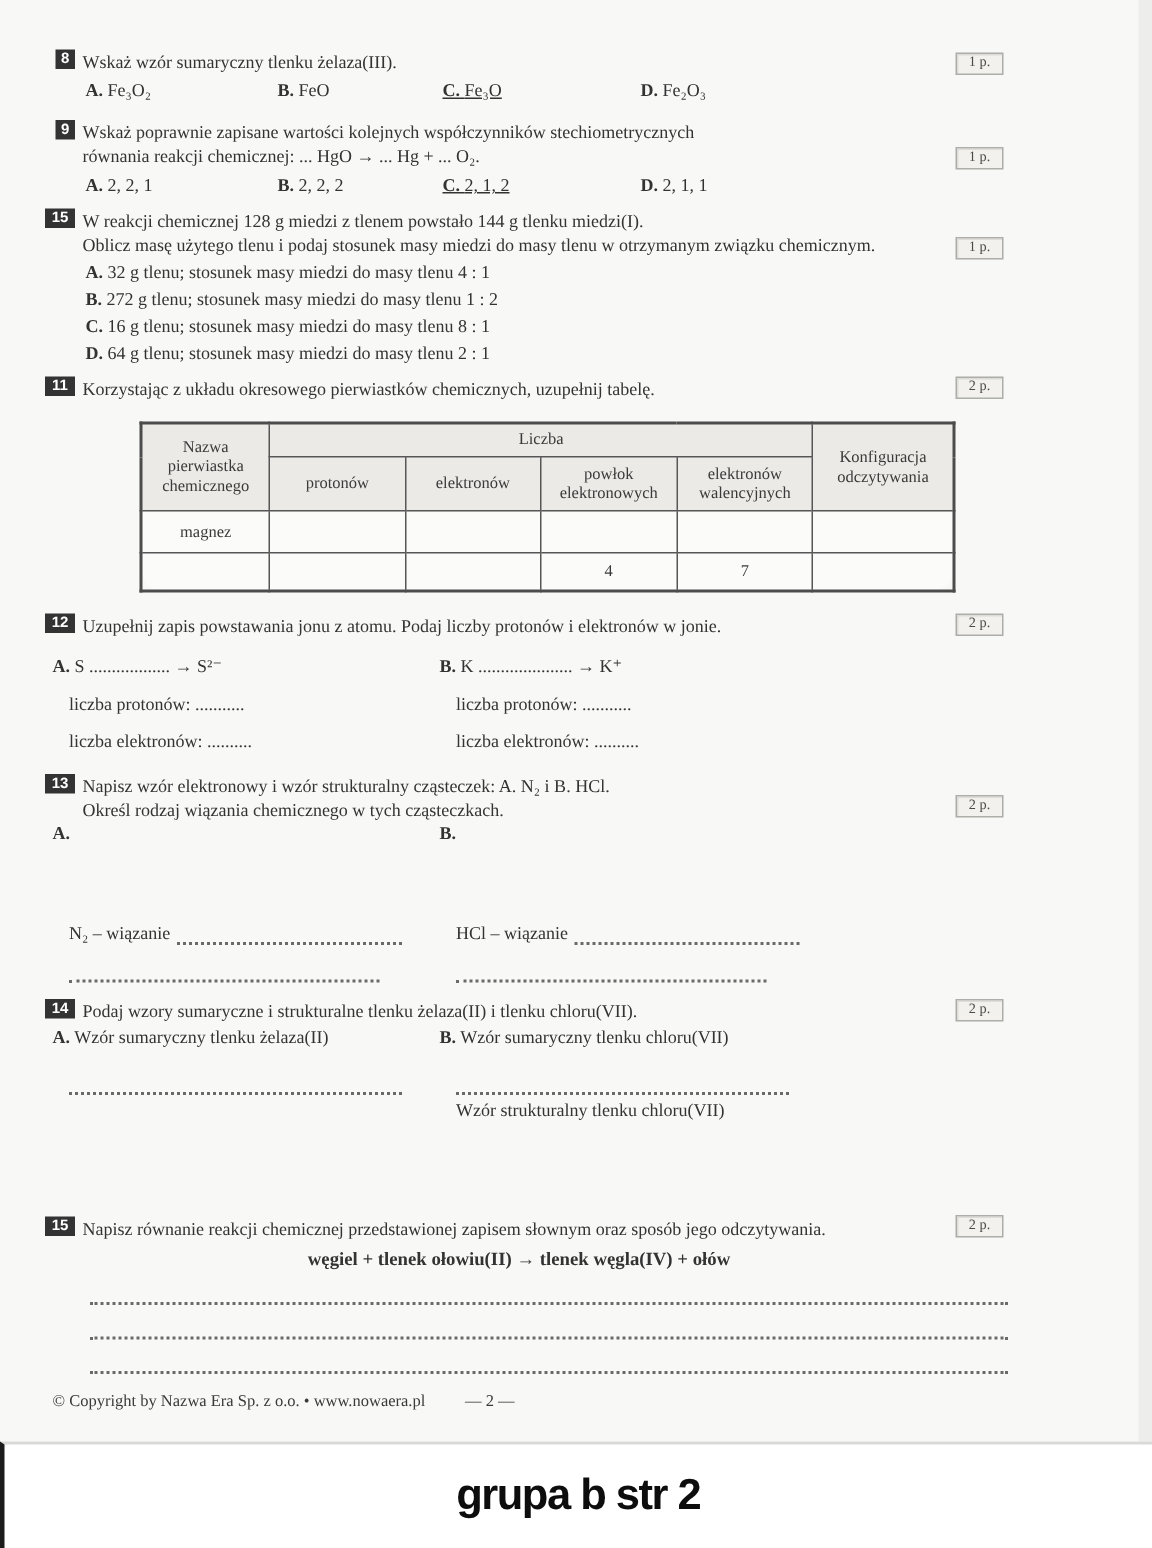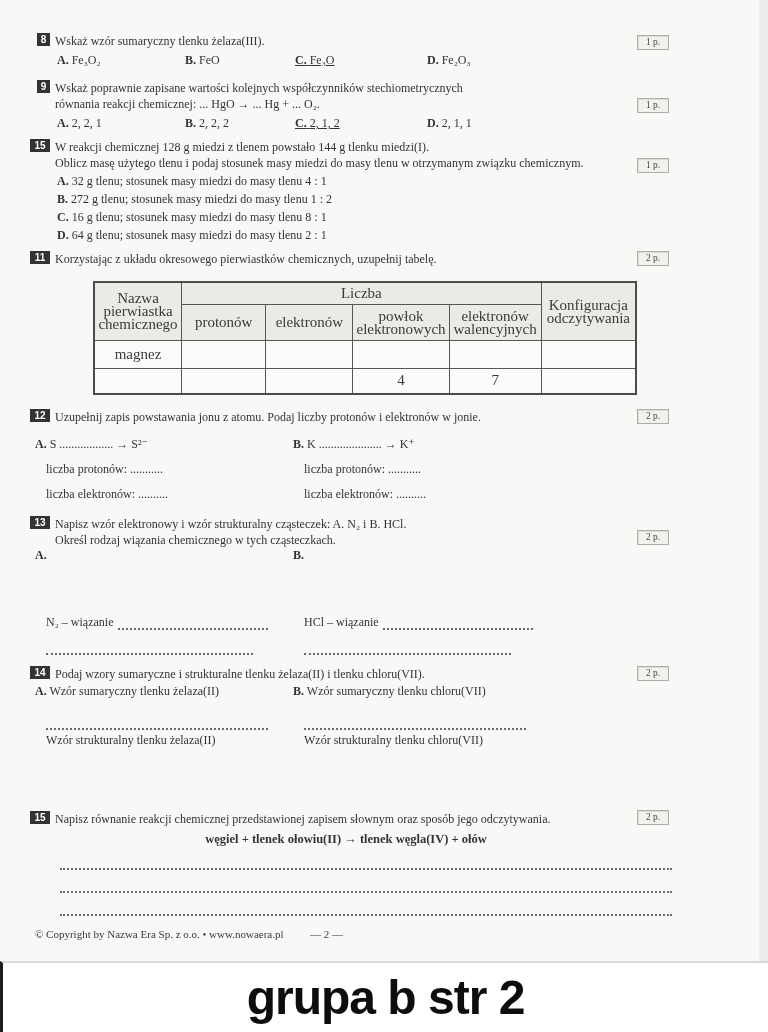--- a/index.html
+++ b/index.html
@@ -13,39 +13,39 @@
   .qnum.two{left:-3px;width:20px;}
   .qbody{margin-left:22px;font-size:12px;line-height:16px;color:#333;}
   .pts{position:absolute;left:637px;width:30px;height:13px;background:#f2f1ee;border:1px solid #adada9;
        box-shadow:inset 1px 1px 0 #dddcd8;font-size:9.5px;line-height:13px;text-align:center;color:#4a4a4a;}
   .optrow{position:relative;height:17px;margin-top:3px;}
   .optrow .opt{position:absolute;top:0;white-space:nowrap;}
   .optrow .o1{left:2px;} .optrow .o2{left:130px;} .optrow .o3{left:240px;text-decoration:underline;} .optrow .o4{left:372px;}
   .lbl{font-weight:bold;}
   .stackopt{margin-top:2px;padding-left:2px;}
   table.t11{position:absolute;left:60px;top:30px;border-collapse:collapse;table-layout:fixed;
-            font-size:15px;color:#3a3a3a;background:#fbfbfa;border-radius:19px;}
+            font-size:11px;color:#3a3a3a;background:#fbfbfa;border-radius:19px;}
   table.t11 th,table.t11 td{border:1px solid #565656;padding:1px 3px;text-align:center;vertical-align:middle;}
   table.t11 th{background:#eceae6;font-weight:normal;line-height:13px;}
   table.t11{border:2px solid #4c4c4c;}
   .twocol{position:relative;}
   .colA{position:absolute;left:2px;width:250px;}
   .colB{position:absolute;left:260px;width:270px;}
   .indent{margin-left:11px;}
   .dotline{border-bottom:2px dotted #6a6a6a;height:1px;}
   .dotfill{display:inline-block;border-bottom:2px dotted #6a6a6a;height:10px;}
   .eq-center{text-align:center;font-weight:bold;font-size:12.5px;}
   #footer{position:absolute;top:928px;left:0;width:768px;font-size:11px;color:#3a3a3a;}
   #footer .copy{position:absolute;left:35px;white-space:nowrap;}
   #footer .pageno{position:absolute;left:310px;}
   #caption-band{position:absolute;top:961px;left:0;width:768px;height:71px;background:#ffffff;
                 border-left:3px solid #1c1c1c;border-top:2px solid #d9d9d7;box-sizing:border-box;
                 display:flex;align-items:center;justify-content:center;}
   #caption-band .cap{font-family:"Liberation Sans","DejaVu Sans",sans-serif;font-weight:bold;
-                     font-size:48px;color:#0d0d0d;letter-spacing:-1px;}
+                     font-size:29px;color:#0d0d0d;letter-spacing:-1px;}
 </style>
 </head>
 <body>
 
 <div id="page">
   <div id="scan-edge"></div>
 
   <div class="q" style="top:33px;">
     <span class="qnum one">8</span>
     <div class="qbody">
@@ -184,21 +184,20 @@
 
   <div class="q" style="top:666px;height:90px;">
     <span class="qnum two">14</span>
     <div class="qbody">
       <div>Podaj wzory sumaryczne i strukturalne tlenku żelaza(II) i tlenku chloru(VII).</div>
     </div>
     <div class="twocol" style="font-size:12px;margin-top:2px;">
       <div class="colA">
         <div><span class="lbl">A.</span> <span>Wzór sumaryczny tlenku żelaza(II)</span></div>
         <div class="dotline indent" style="margin-top:28px;width:222px;"></div>
-        <div class="indent" style="margin-top:3px;">Wzór strukturalny tlenku żelaza(II)</div>
       </div>
       <div class="colB">
         <div><span class="lbl">B.</span> <span>Wzór sumaryczny tlenku chloru(VII)</span></div>
         <div class="dotline indent" style="margin-top:28px;width:222px;"></div>
         <div class="indent" style="margin-top:3px;">Wzór strukturalny tlenku chloru(VII)</div>
       </div>
     </div>
   </div>
   <div class="pts" style="top:666px;">2 p.</div>
 

